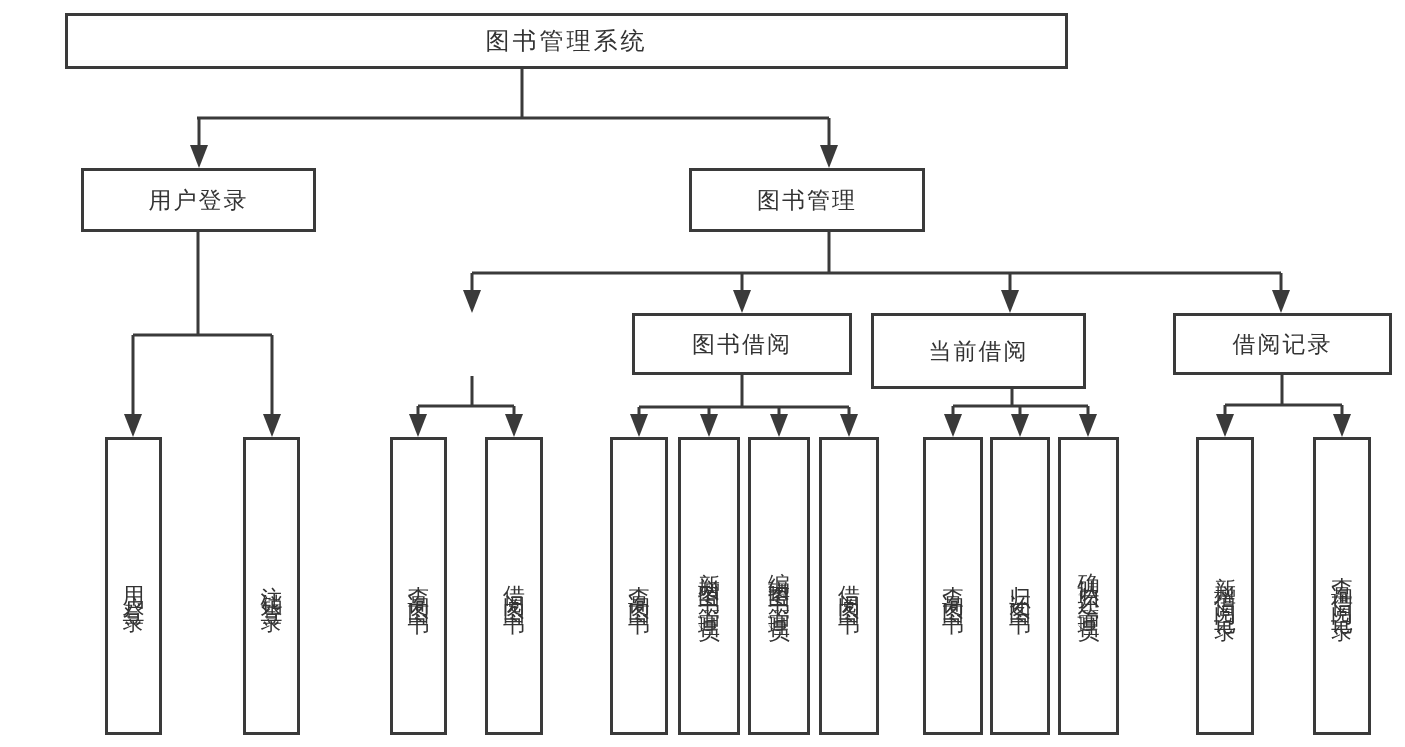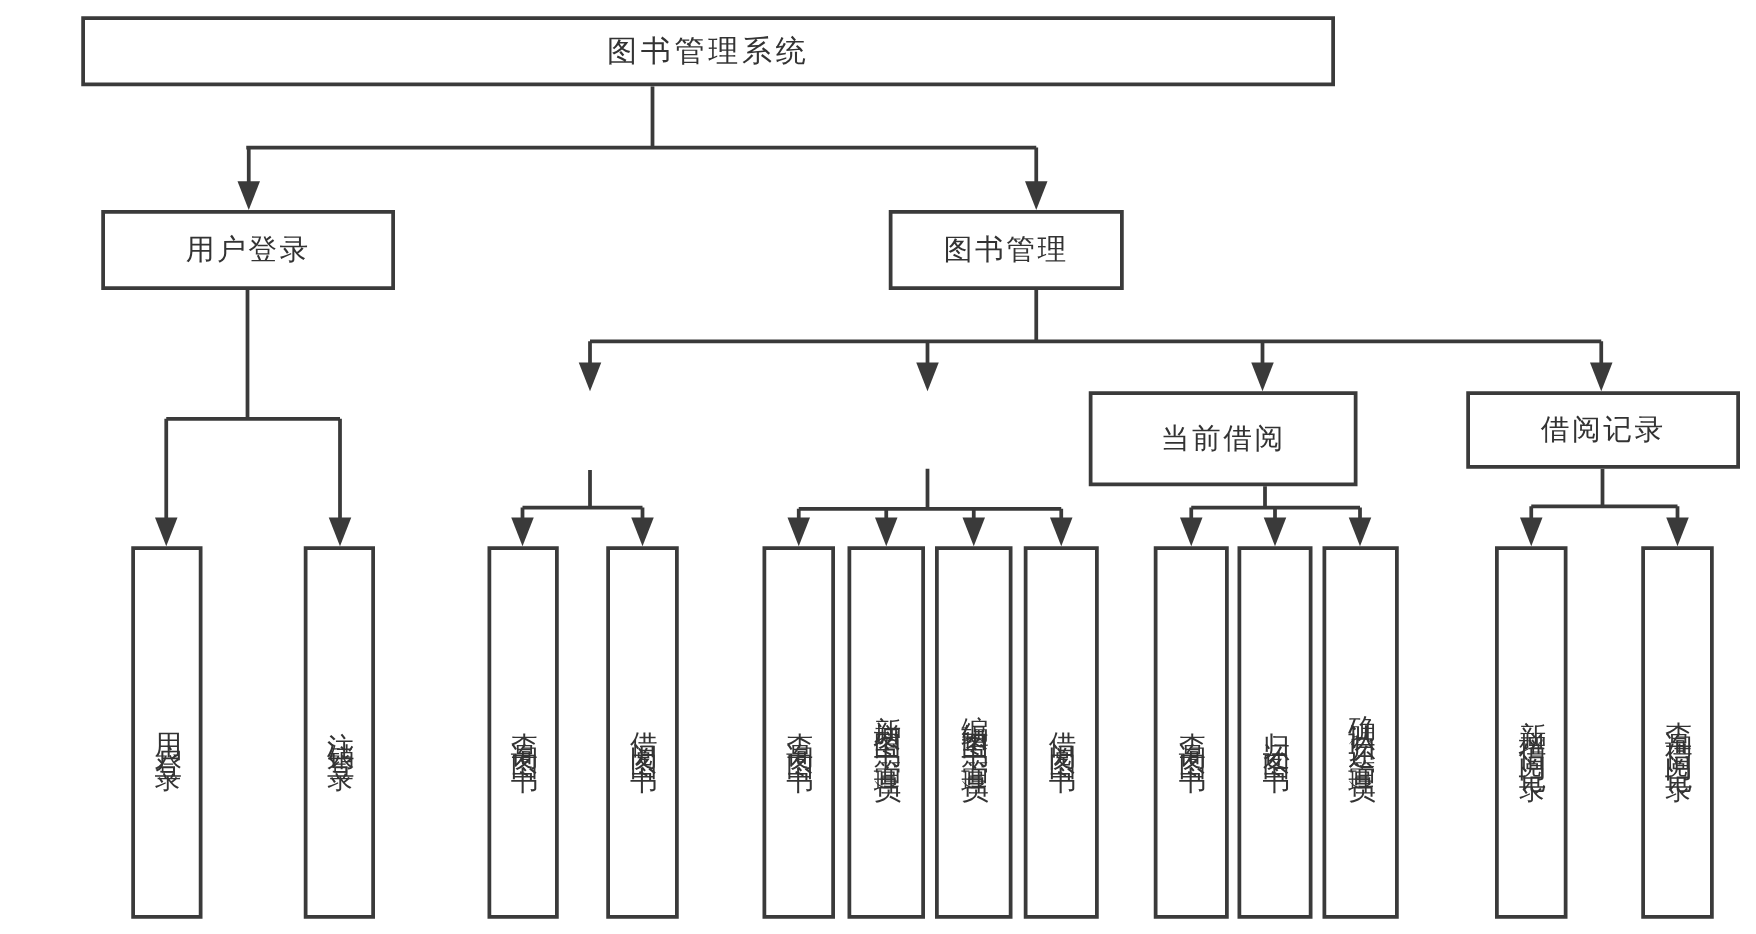--- a/index.html
+++ b/index.html
@@ -91,22 +91,23 @@
       <use href="#ah" x="1020" y="437"></use>
       <use href="#ah" x="1088" y="437"></use>
       <use href="#ah" x="1225" y="437"></use>
       <use href="#ah" x="1342" y="437"></use>
     </g>
   </svg>
 
   <div class="node h-node root-node" style="left:21px;top:13px;width:1003px;height:56px;margin-left:44px;">图书管理系统</div>
 
   <div class="node h-node" style="left:81px;top:168px;width:235px;height:64px;">用户登录</div>
-  <div class="node h-node" style="left:711px;top:168px;width:188px;height:64px;">图书管理</div>
+  <div class="node h-node" style="left:689px;top:168px;width:236px;height:64px;">图书管理</div>
 
+  <div class="node h-node" style="left:632px;top:313px;width:220px;height:62px;">图书借阅</div>
   <div class="node h-node" style="left:871px;top:313px;width:215px;height:76px;">当前借阅</div>
   <div class="node h-node" style="left:1173px;top:313px;width:219px;height:62px;">借阅记录</div>
 
   <div class="node v-node" style="left:105px;top:437px;width:57px;height:298px;">用户登录</div>
   <div class="node v-node" style="left:243px;top:437px;width:57px;height:298px;">注销登录</div>
 
   <div class="node v-node" style="left:390px;top:437px;width:57px;height:298px;">查询图书</div>
   <div class="node v-node" style="left:485px;top:437px;width:58px;height:298px;">借阅图书</div>
 
   <div class="node v-node" style="left:610px;top:437px;width:58px;height:298px;">查询图书</div>

